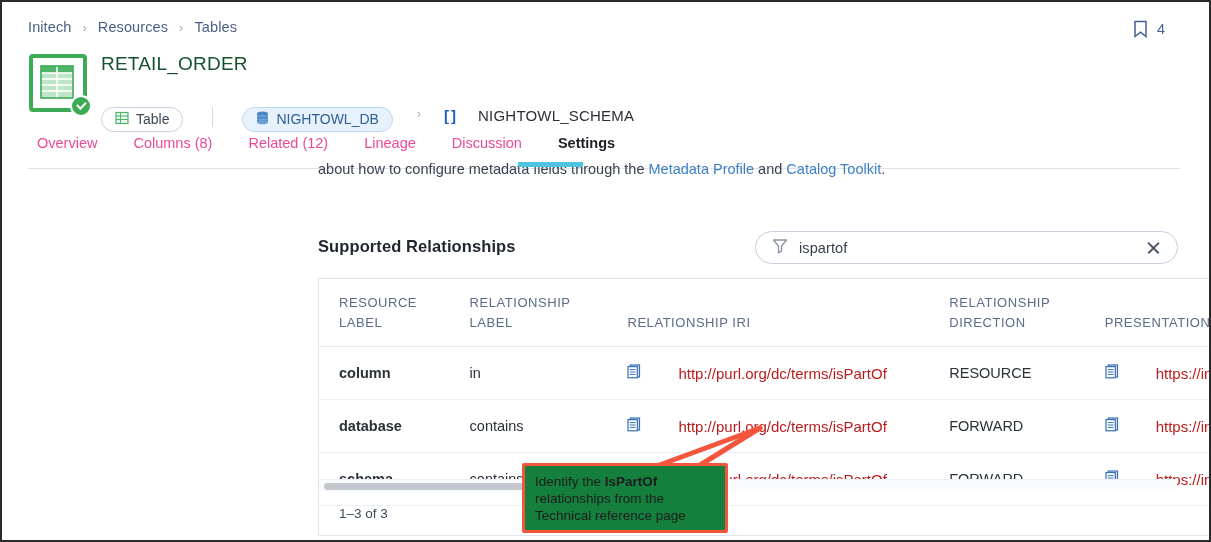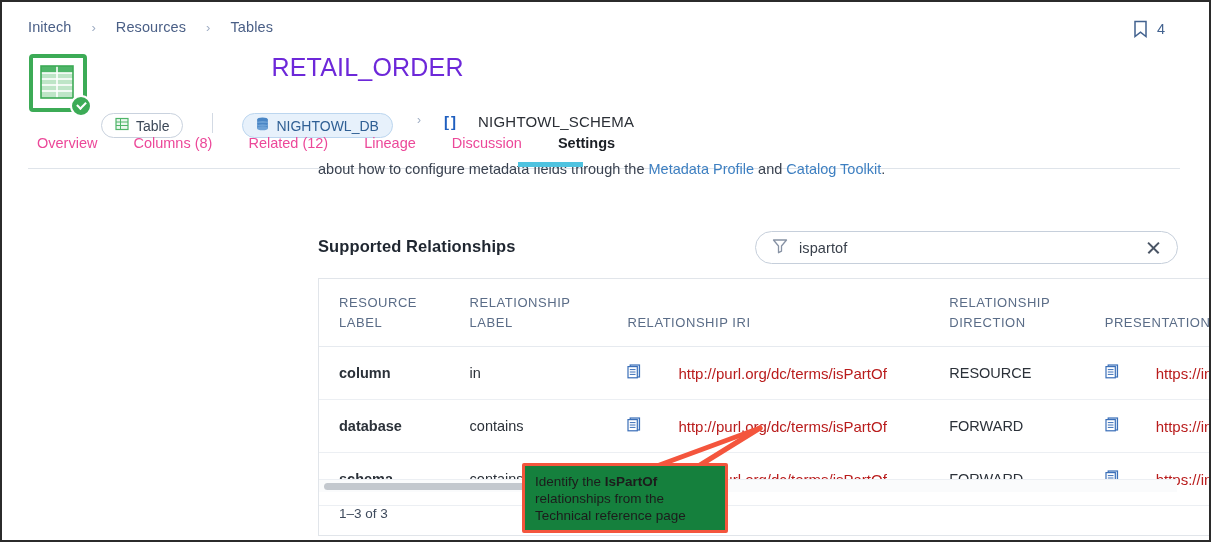--- a/index.html
+++ b/index.html
@@ -14,21 +14,21 @@
     position: relative;
     width: 1211px; height: 542px;
     background: #ffffff;
     border: 2px solid #2b2b2b;
     overflow: hidden;
   }
 
   
   .breadcrumb {
     position: absolute; left: 26px; top: 17px;
-    display: flex; align-items: center; gap: 20px;
+    display: flex; align-items: center; gap: 11px;
     font-size: 14.5px; color: #53688f; letter-spacing: .1px;
   }
   .breadcrumb .crumb { color: #4a5f86; }
   .breadcrumb .sep { color: #9fadc4; font-size: 13px; }
 
   
   .bookmark {
     position: absolute; right: 44px; top: 18px;
     display: flex; align-items: center; gap: 9px;
     color: #42628f; font-size: 14.5px;
@@ -55,22 +55,22 @@
     display: flex; align-items: center; justify-content: center;
   }
   .tbl-icon .check::after {
     content: ""; width: 7px; height: 4px;
     border-left: 2.2px solid #fff; border-bottom: 2.2px solid #fff;
     transform: rotate(-45deg) translate(1px,-1px);
   }
 
   .title-col { display: flex; flex-direction: column; }
   .page-title {
-    font-size: 25px; color: #6d28d9; font-weight: 400;
-    letter-spacing: .2px; line-height: 1.05; margin: 0 0 8px 0; text-align: center;
+    font-size: 19px; color: #14532d; font-weight: 400;
+    letter-spacing: .2px; line-height: 1.05; margin: 0 0 8px 0;
   }
   .chip-row { display: flex; align-items: flex-start; gap: 16px; margin-top: 25px; }
   .chip {
     display: inline-flex; align-items: center; gap: 7px;
     height: 25px; padding: 0 13px; border-radius: 13px;
     font-size: 14px; color: #3c4858; white-space: nowrap;
   }
   .chip.plain { border: 1px solid #c9d2de; background: #fff; }
   .chip.db { border: 1px solid #bcd6ef; background: #e7f1fb; color: #2f5f94; }
   .chip-divider {

